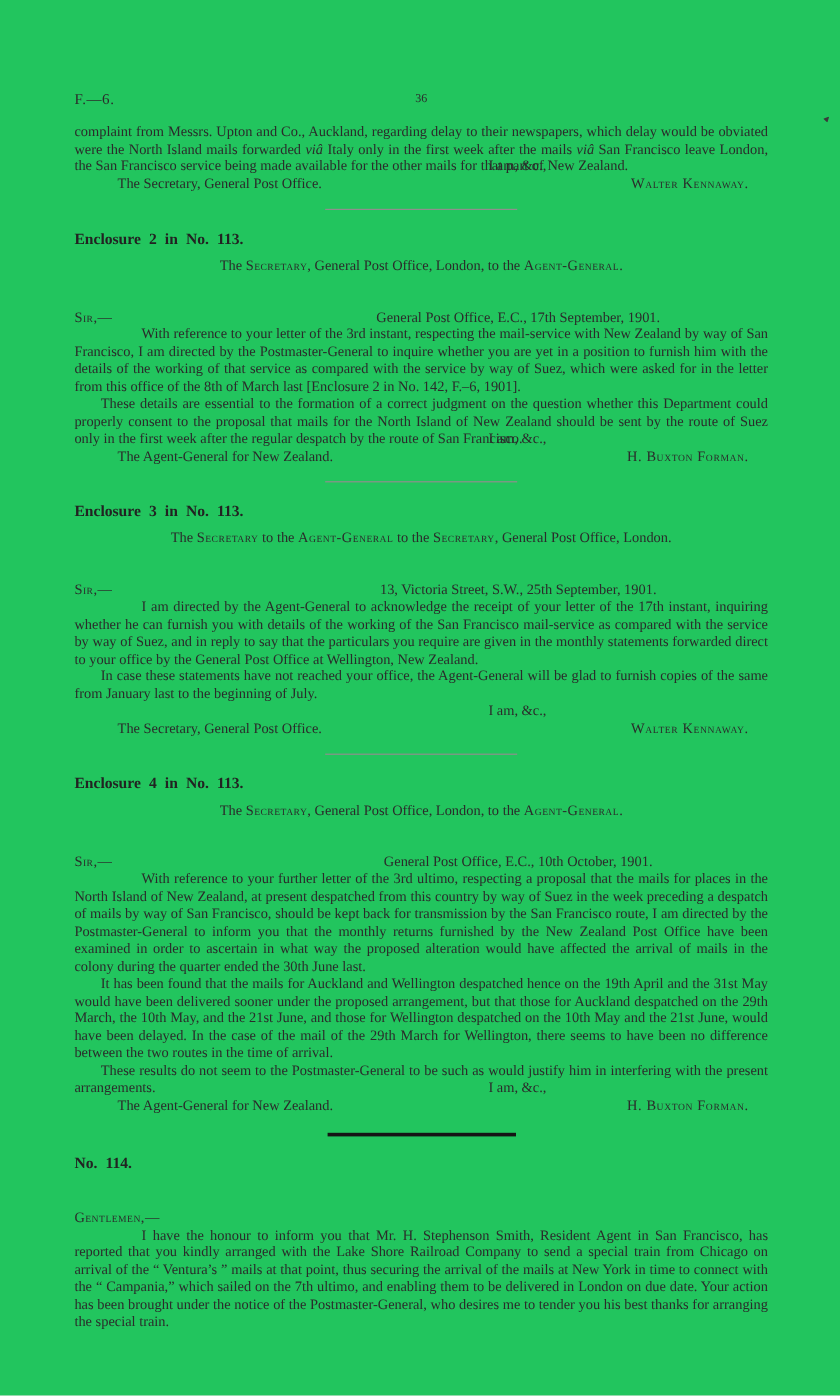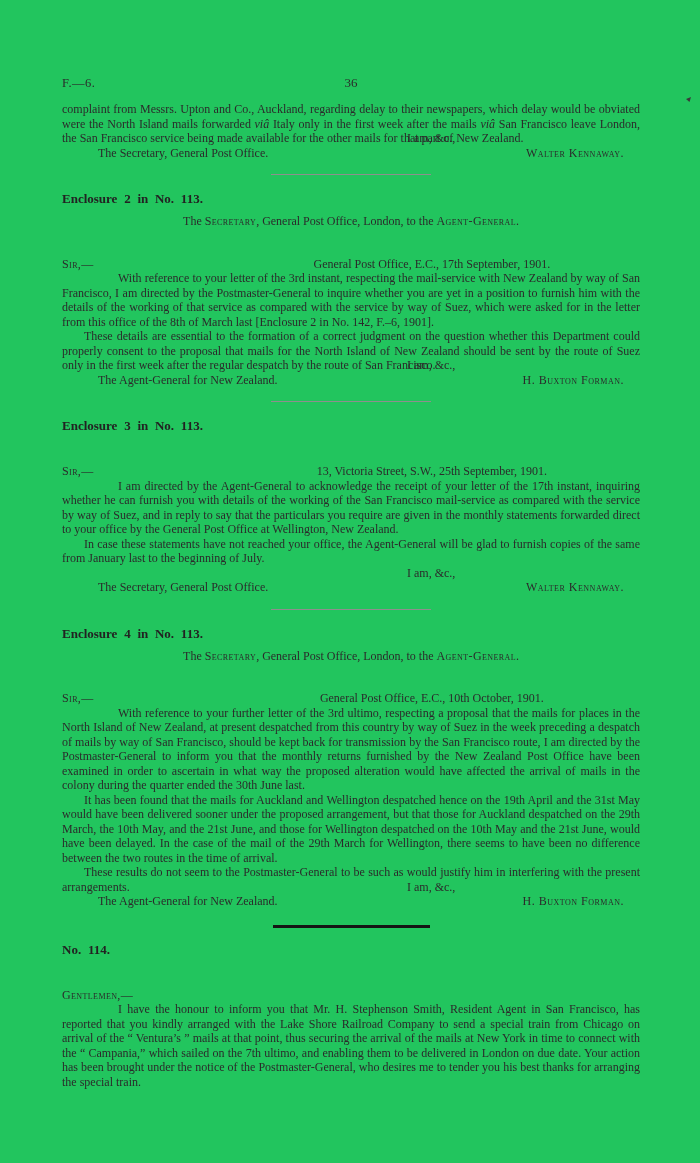--- a/index.html
+++ b/index.html
@@ -20,21 +20,21 @@
     left: 62px;
     top: 76px;
     width: 578px;
   }
   .pagehead {
     position: relative;
     height: 16px;
     margin-bottom: 10px;
   }
   .docref { position: absolute; left: 0; top: 0; font-size: 12.5px; letter-spacing: 0.5px; }
-  .pageno { position: absolute; left: 0; right: 0; top: 0; text-align: center; font-size: 13px; }
+  .pageno { position: absolute; left: 0; right: 0; top: 0; text-align: center; font-size: 10px; }
   .artifact {
     position: absolute; left: 686px; top: 97px;
     width: 5px; height: 5px; background: #3a3a3a;
     clip-path: polygon(0 40%, 100% 0, 70% 100%);
   }
   .para {
     margin: 0;
     text-align: justify;
     text-indent: 22px;
   }
@@ -119,20 +119,21 @@
       <div class="signoff">
         <span class="addressee">The Agent-General for New Zealand.</span>
         <span class="signature">H. Buxton Forman.</span>
       </div>
     </section>
 
     <hr class="divider">
 
     <section>
       <h2 class="heading">Enclosure 3 in No. 113.</h2>
+      <div class="address"><span>The </span><span class="sc">Secretary</span><span> to the </span><span class="sc">Agent-General</span><span> to the </span><span class="sc">Secretary</span><span>, General Post Office, London.</span></div>
       <div class="dateline-row">
         <span class="salutation">Sir,—</span>
         <span class="dateline">13, Victoria Street, S.W., 25th September, 1901.</span>
       </div>
       <p class="para opening"><span>I am directed by the Agent-General to acknowledge the receipt of your letter of the 17th instant, inquiring whether he can furnish you with details of the working of the San Francisco mail-service as compared with the service by way of Suez, and in reply to say that the particulars you require are given in the monthly statements forwarded direct to your office by the General Post Office at Wellington, New Zealand.</span></p>
       <p class="para"><span>In case these statements have not reached your office, the Agent-General will be glad to furnish copies of the same from January last to the beginning of July.</span></p>
       <div class="iam">I am, &amp;c.,</div>
       <div class="signoff">
         <span class="addressee">The Secretary, General Post Office.</span>
         <span class="signature">Walter Kennaway.</span>

